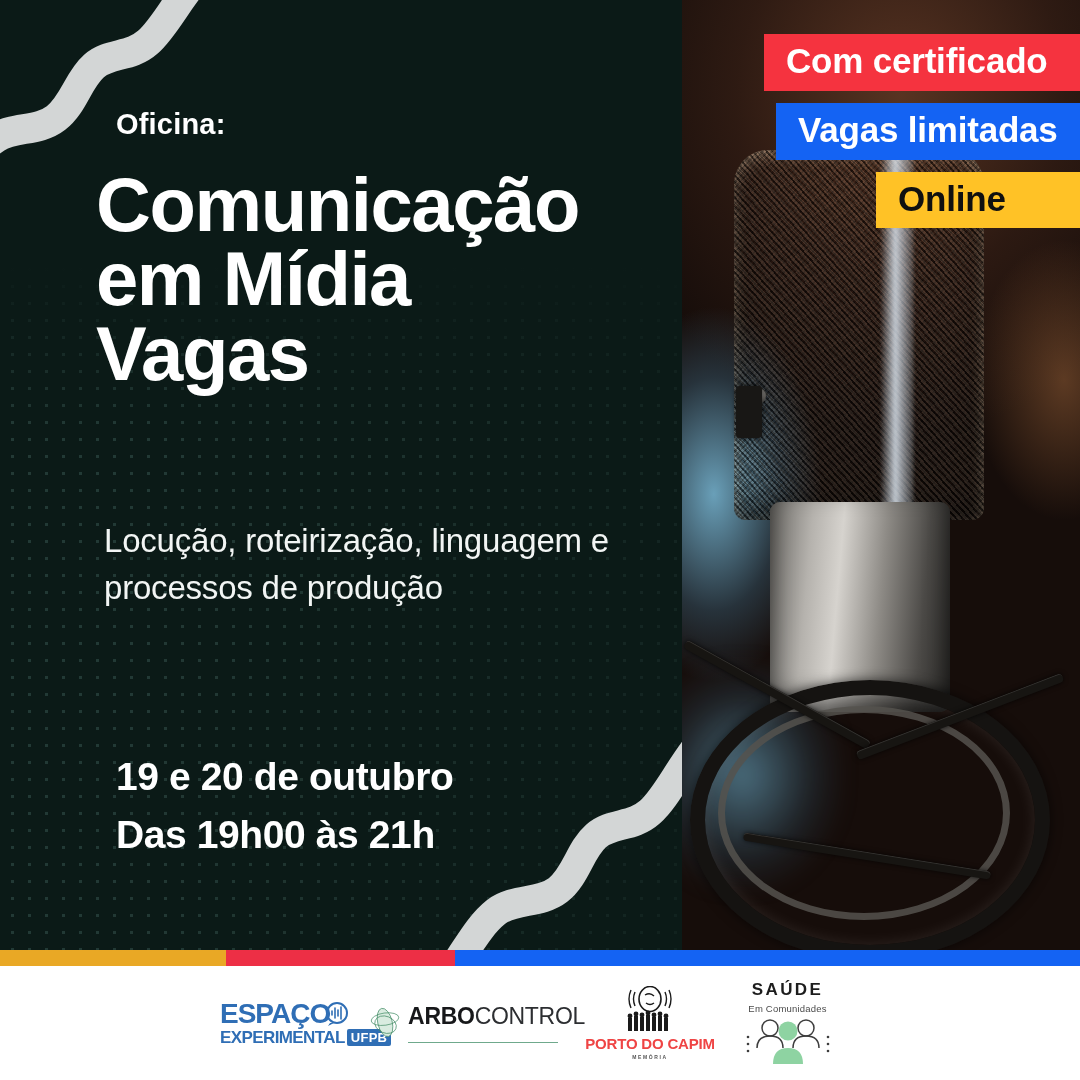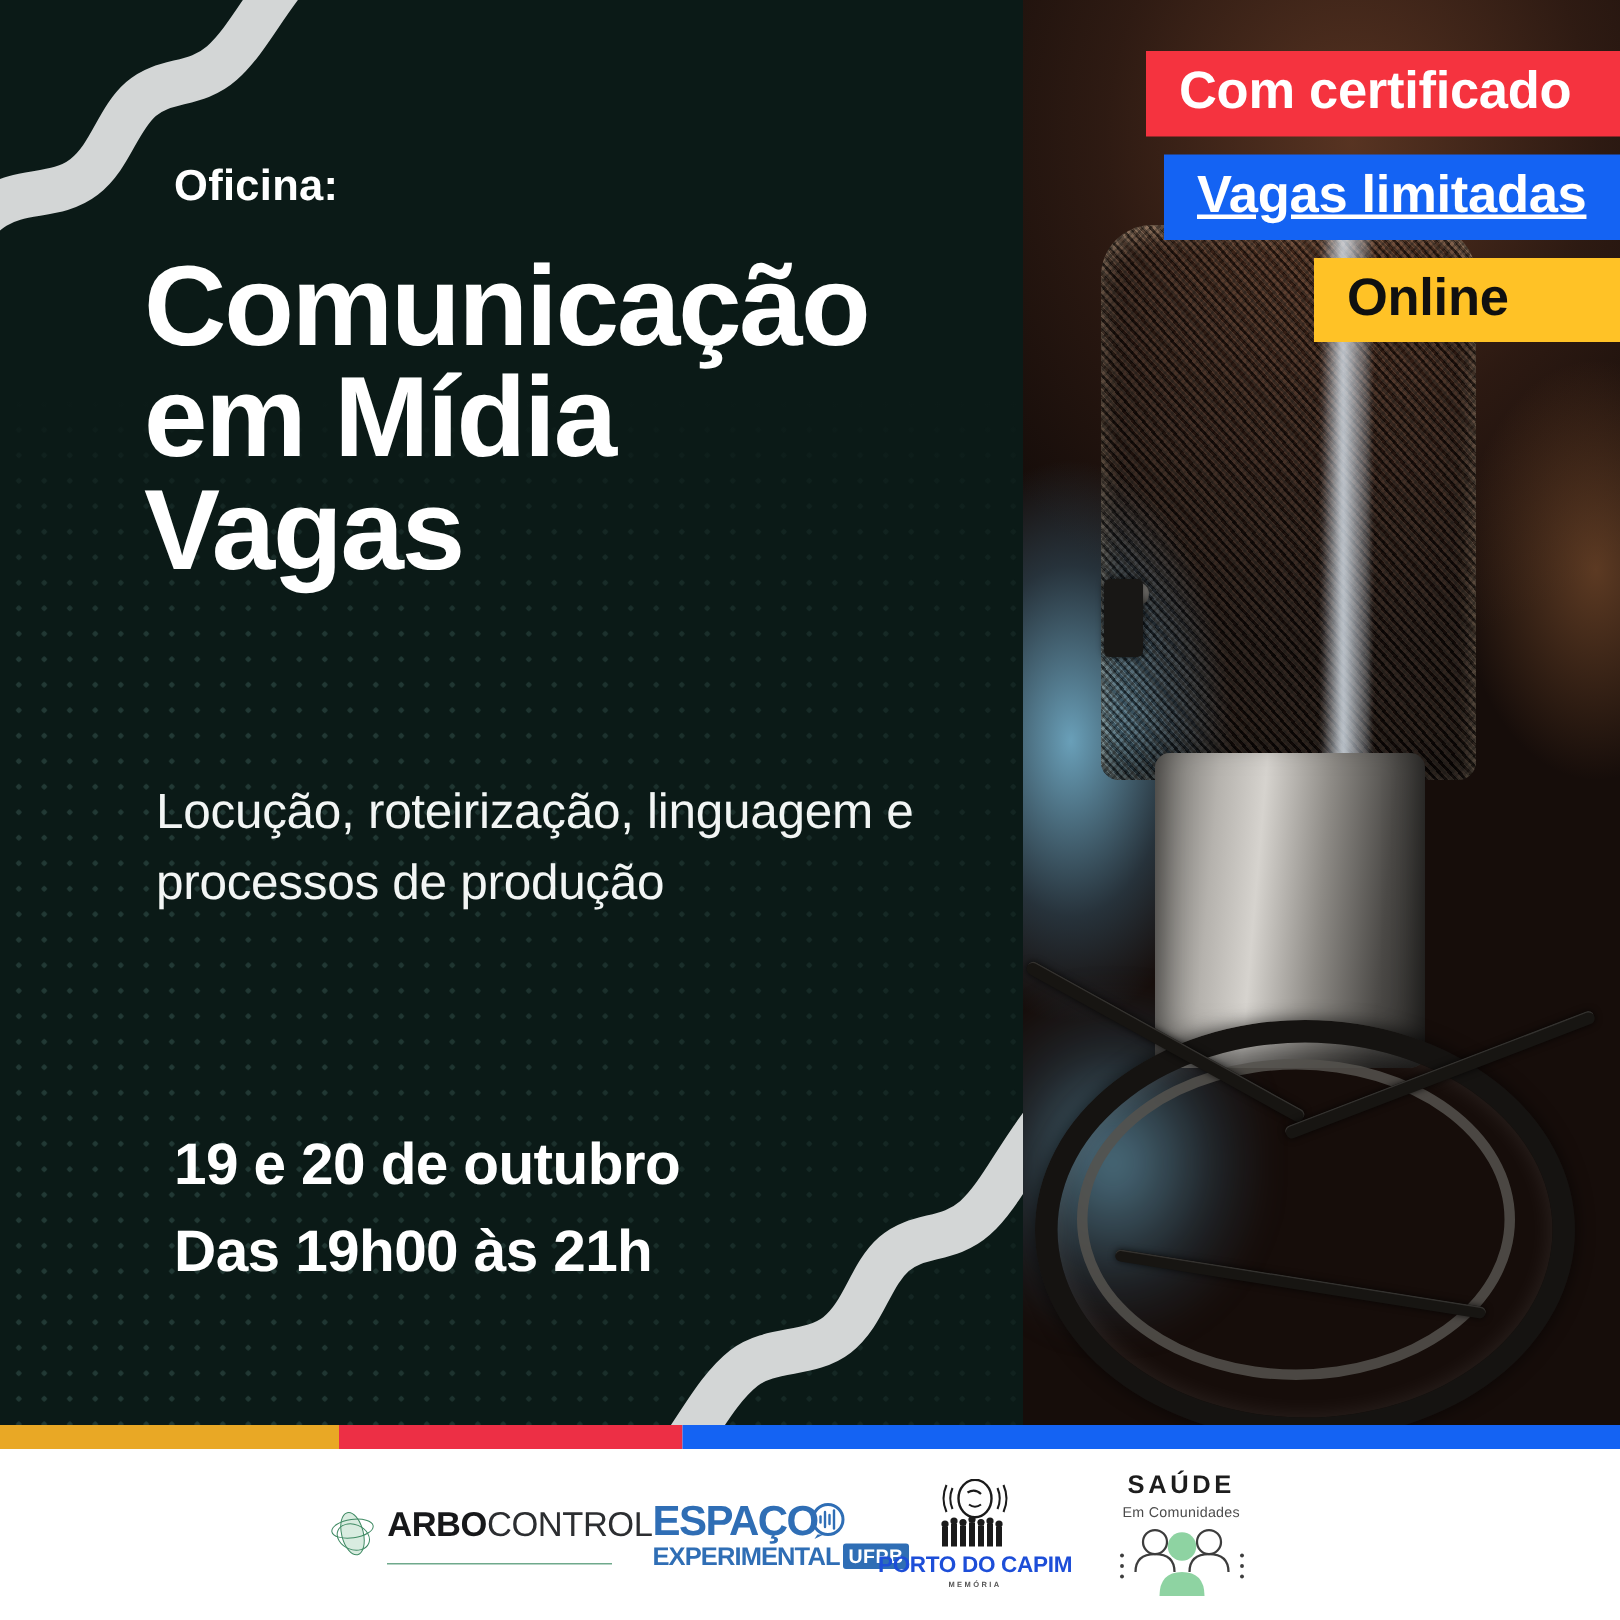--- a/index.html
+++ b/index.html
@@ -146,21 +146,21 @@
 
   
   .badges{position:absolute;right:0;top:34px;width:330px;}
   .badge{
     display:block;margin-left:auto;margin-bottom:12px;
     padding:9px 22px 11px 22px;
     font-size:35px;font-weight:700;line-height:1.05;
     white-space:nowrap;letter-spacing:-.2px;text-align:left;
   }
   .badge-cert{background:#f5333f;color:#ffffff;width:272px;}
-  .badge-vagas{background:#1463f3;color:#ffffff;width:260px;text-decoration:underline;}
+  .badge-vagas{background:#1463f3;color:#ffffff;width:260px;}
   .badge-online{background:#ffc226;color:#101010;width:160px;margin-bottom:0;}
 
   
   .strip{position:absolute;left:0;top:950px;width:1080px;height:16px;display:flex;}
   .strip i{display:block;height:100%;}
   .strip-y{width:226px;background:#e9a825;}
   .strip-r{width:229px;background:#ed2f45;}
   .strip-b{width:625px;background:#1463f3;}
 
   
@@ -174,21 +174,21 @@
   .logo-porto{width:130px;}
   .logo-saude{width:145px;align-items:center;}
   .logo-proex{width:200px;}
 
   .lg-arbo-text{font-size:23px;font-weight:700;color:#17181a;letter-spacing:-.3px;}
   .lg-arbo-text em{font-style:normal;font-weight:400;color:#2c2e31;}
   .lg-arbo-sub{height:8px;}
   .lg-espaco-1{font-size:28px;font-weight:800;color:#2f6eb5;letter-spacing:-1px;line-height:1;}
   .lg-espaco-2{font-size:17px;font-weight:700;color:#2f6eb5;letter-spacing:-.6px;line-height:1;}
   .lg-ufpb{background:#2f6eb5;color:#fff;font-size:13px;font-weight:800;padding:1px 4px;border-radius:2px;letter-spacing:.3px;}
-  .lg-porto-t{font-size:15px;font-weight:800;color:#1d4ed8;letter-spacing:-.2px;}
+  .lg-porto-t{font-size:15px;font-weight:800;color:#ef4444;letter-spacing:-.2px;}
   .lg-porto-s{font-size:5px;font-weight:700;color:#555;letter-spacing:1.6px;}
   .lg-saude-t{font-size:17px;font-weight:800;color:#1d1d1d;letter-spacing:2.4px;}
   .lg-saude-s{font-size:9.5px;font-weight:400;color:#4b4b4b;letter-spacing:.2px;}
   .lg-proex-t{font-size:27px;font-weight:800;color:#2b2f6e;letter-spacing:-.6px;line-height:1;}
   .lg-proex-s{font-size:6.5px;font-weight:700;color:#4a4f85;letter-spacing:.7px;line-height:1.35;text-align:center;}
 </style>
 </head>
 <body>
 
 <div class="poster">
@@ -249,50 +249,50 @@
     <div class="badge badge-online">Online</div>
   </div>
 
   <div class="strip">
     <i class="strip-y"></i>
     <i class="strip-r"></i>
     <i class="strip-b"></i>
   </div>
 
   <div class="logobar">
-
-    <div class="logo logo-arbo">
-      <svg width="56" height="62" viewBox="0 0 56 62" aria-hidden="true">
-        <ellipse cx="27" cy="30" rx="13" ry="26" fill="#d9ece0" stroke="#3f8a63" stroke-width="1.2" transform="rotate(-14 27 30)"></ellipse>
-        <ellipse cx="27" cy="24" rx="25" ry="11" fill="none" stroke="#3f8a63" stroke-width="1.2" transform="rotate(-8 27 24)"></ellipse>
-        <ellipse cx="28" cy="34" rx="20" ry="15" fill="none" stroke="#3f8a63" stroke-width="1.2" transform="rotate(22 28 34)"></ellipse>
-      </svg>
-      <div style="margin-left:7px;">
-        <div class="lg-arbo-text"><b>ARBO</b><em>CONTROL</em></div>
-        <div class="lg-arbo-sub" style="border-bottom:1px solid #6fa98c;width:150px;margin-top:4px;"></div>
-      </div>
-    </div>
 
     <div class="logo logo-espaco" style="flex-direction:column;align-items:flex-start;">
       <div style="display:flex;align-items:flex-end;">
         <div class="lg-espaco-1">ESPAÇO</div>
         <svg width="26" height="24" viewBox="0 0 26 24" style="margin-left:-6px;margin-bottom:2px;" aria-hidden="true">
           <circle cx="13" cy="11" r="10" fill="none" stroke="#2f6eb5" stroke-width="2"></circle>
           <path d="M6 21 L4 24 L10 21 Z" fill="#2f6eb5"></path>
           <g stroke="#2f6eb5" stroke-width="1.6" stroke-linecap="round">
             <line x1="8" y1="9" x2="8" y2="13"></line>
             <line x1="11" y1="6" x2="11" y2="16"></line>
             <line x1="14" y1="8" x2="14" y2="14"></line>
             <line x1="17" y1="5" x2="17" y2="17"></line>
           </g>
         </svg>
       </div>
       <div style="display:flex;align-items:center;margin-top:1px;">
         <div class="lg-espaco-2">EXPERIMENTAL</div>
         <span class="lg-ufpb" style="margin-left:2px;">UFPB</span>
+      </div>
+    </div>
+
+    <div class="logo logo-arbo">
+      <svg width="56" height="62" viewBox="0 0 56 62" aria-hidden="true">
+        <ellipse cx="27" cy="30" rx="13" ry="26" fill="#d9ece0" stroke="#3f8a63" stroke-width="1.2" transform="rotate(-14 27 30)"></ellipse>
+        <ellipse cx="27" cy="24" rx="25" ry="11" fill="none" stroke="#3f8a63" stroke-width="1.2" transform="rotate(-8 27 24)"></ellipse>
+        <ellipse cx="28" cy="34" rx="20" ry="15" fill="none" stroke="#3f8a63" stroke-width="1.2" transform="rotate(22 28 34)"></ellipse>
+      </svg>
+      <div style="margin-left:7px;">
+        <div class="lg-arbo-text"><b>ARBO</b><em>CONTROL</em></div>
+        <div class="lg-arbo-sub" style="border-bottom:1px solid #6fa98c;width:150px;margin-top:4px;"></div>
       </div>
     </div>
 
     <div class="logo logo-porto" style="flex-direction:column;">
       <svg width="64" height="46" viewBox="0 0 64 46" aria-hidden="true">
         <ellipse cx="32" cy="13" rx="11" ry="12.5" fill="none" stroke="#1a1a1a" stroke-width="1.6"></ellipse>
         <path d="M27 9 q5 -3 9 1 M28 17 q4 3 8 0" stroke="#1a1a1a" stroke-width="1.4" fill="none"></path>
         <g stroke="#1a1a1a" stroke-width="1.4" fill="none">
           <path d="M17 6 q-3 7 0 14"></path>
             <path d="M13 4 q-4 9 0 18"></path>

